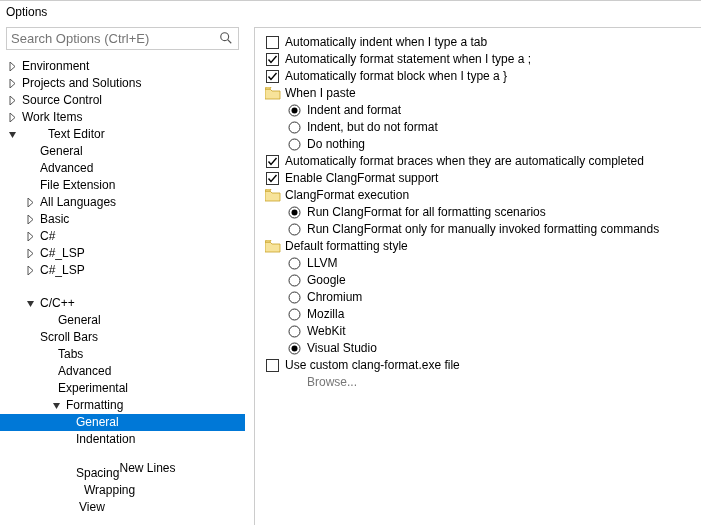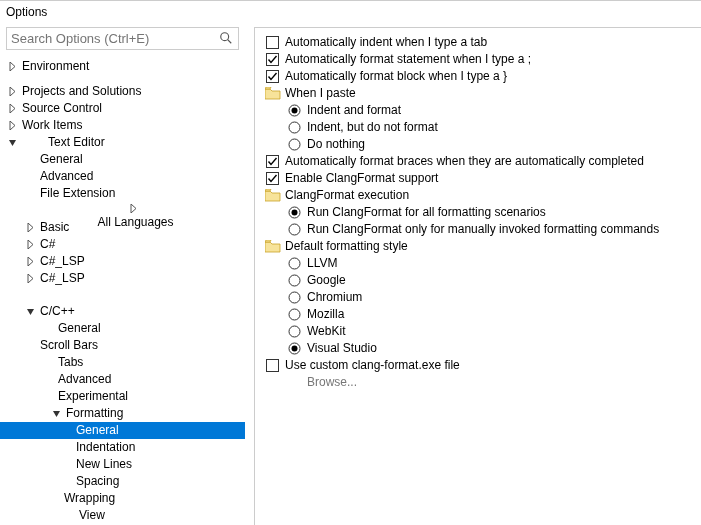--- a/index.html
+++ b/index.html
@@ -134,21 +134,21 @@
     </div>
     <div class="tree" id="tree">
         <div class="tree-row" style="padding-left: 6px;">
           <span class="expander">
             <svg width="9" height="9" viewBox="0 0 9 9">
               <path d="M2 0 L7 4.5 L2 9 Z" fill="none" stroke="#555" stroke-width="1"></path>
             </svg>
           </span>
           <span class="tree-label">Environment</span>
         </div>
-        <div class="tree-row" style="padding-left: 6px; margin-top: 8px;">
+        <div class="tree-row" style="padding-left: 6px;">
           <span class="expander">
             <svg width="9" height="9" viewBox="0 0 9 9">
               <path d="M2 0 L7 4.5 L2 9 Z" fill="none" stroke="#555" stroke-width="1"></path>
             </svg>
           </span>
           <span class="tree-label">Projects and Solutions</span>
         </div>
         <div class="tree-row" style="padding-left: 6px;">
           <span class="expander">
             <svg width="9" height="9" viewBox="0 0 9 9">
@@ -178,21 +178,21 @@
           <span class="tree-label">General</span>
         </div>
         <div class="tree-row" style="padding-left: 24px;">
           <span class="expander"></span>
           <span class="tree-label">Advanced</span>
         </div>
         <div class="tree-row" style="padding-left: 24px;">
           <span class="expander"></span>
           <span class="tree-label">File Extension</span>
         </div>
-        <div class="tree-row" style="padding-left: 24px; flex-direction: column;">
+        <div class="tree-row" style="padding-left: 24px;">
           <span class="expander">
             <svg width="9" height="9" viewBox="0 0 9 9">
               <path d="M2 0 L7 4.5 L2 9 Z" fill="none" stroke="#555" stroke-width="1"></path>
             </svg>
           </span>
           <span class="tree-label">All Languages</span>
         </div>
         <div class="tree-row" style="padding-left: 24px;">
           <span class="expander">
             <svg width="9" height="9" viewBox="0 0 9 9">
@@ -262,29 +262,29 @@
           <span class="tree-label">Formatting</span>
         </div>
         <div class="tree-row selected" style="padding-left: 60px;">
           <span class="expander"></span>
           <span class="tree-label">General</span>
         </div>
         <div class="tree-row" style="padding-left: 60px;">
           <span class="expander"></span>
           <span class="tree-label">Indentation</span>
         </div>
+        <div class="tree-row" style="padding-left: 48px; flex-direction: column;">
+          <span class="expander"></span>
+          <span class="tree-label">New Lines</span>
+        </div>
         <div class="tree-row" style="padding-left: 60px;">
           <span class="expander"></span>
-          <span class="tree-label">New Lines</span>
-        </div>
-        <div class="tree-row" style="padding-left: 60px;">
-          <span class="expander"></span>
           <span class="tree-label">Spacing</span>
         </div>
-        <div class="tree-row" style="padding-left: 48px;">
+        <div class="tree-row" style="padding-left: 68px;">
           <span class="expander"></span>
           <span class="tree-label">Wrapping</span>
         </div>
         <div class="tree-row" style="padding-left: 63px;">
           <span class="expander"></span>
           <span class="tree-label">View</span>
         </div>
       </div>
   </div>
 

